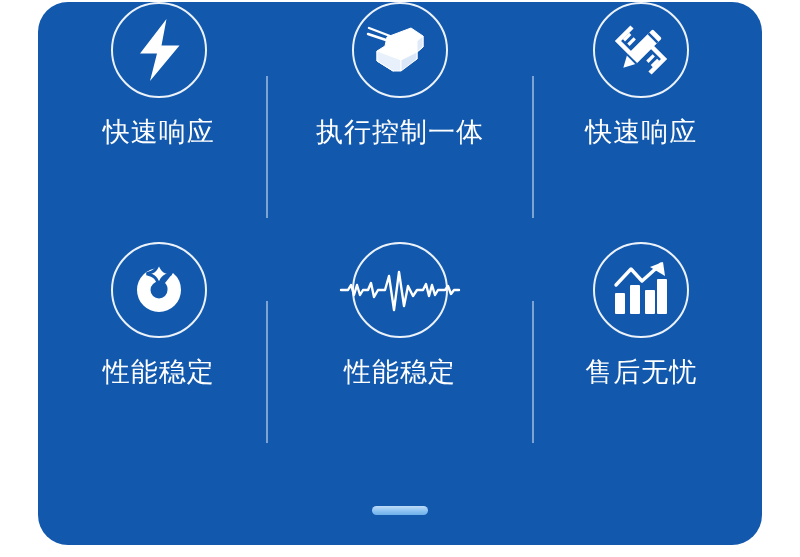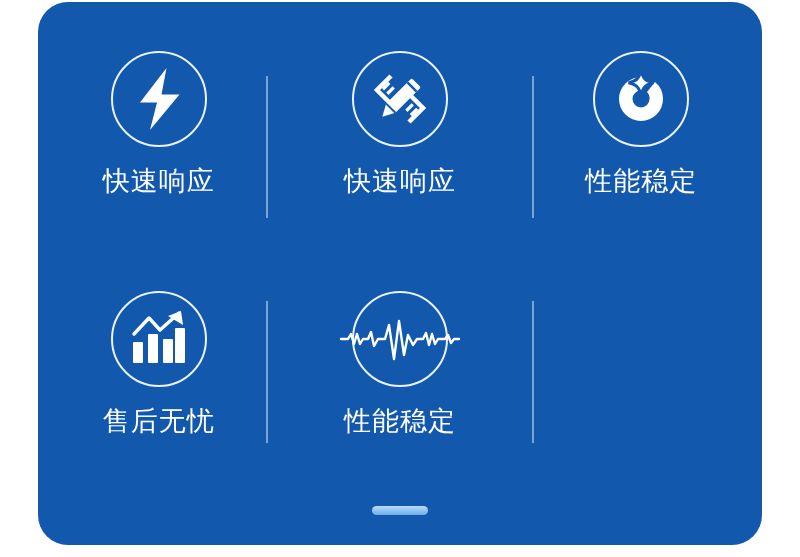--- a/index.html
+++ b/index.html
@@ -36,21 +36,20 @@
     height: 480px;
     display: grid;
     grid-template-columns: 1fr 1fr 1fr;
     grid-template-rows: 1fr 1fr;
   }
   .cell {
     position: relative;
     display: flex;
     flex-direction: column;
     align-items: center;
-    justify-content: center;
   }
   .cell .circle {
     width: 96px;
     height: 96px;
     border-radius: 50%;
     border: 2px solid rgba(255,255,255,0.92);
     display: flex;
     align-items: center;
     justify-content: center;
     box-sizing: border-box;
@@ -103,20 +102,37 @@
         <div class="circle">
           <span>
             <svg width="58" height="66" viewBox="0 0 58 66" fill="#ffffff">
               <path d="M36.5 2 L10 36.5 L27 36.5 L20 64 L49.5 28.5 L31.5 28.5 Z"></path>
             </svg>
           </span>
         </div>
         <div class="label">快速响应</div>
       </div>
 
+      <div class="cell">
+        <div class="circle">
+          <span>
+            <svg width="66" height="62" viewBox="0 0 66 62" fill="#ffffff" stroke="#ffffff">
+              <g stroke-width="2.4" stroke-linecap="round">
+                <line x1="2" y1="9" x2="23" y2="17"></line>
+                <line x1="1" y1="15" x2="22" y2="22"></line>
+              </g>
+              <path d="M20 18 L44 9 L56 17 L56 28 L50 33 L50 40 L26 52 L10 42 L10 32 L18 27 Z"></path>
+              <path d="M10 32 L34 41 L34 52 L26 52 L10 42 Z" fill="#e8f0fb"></path>
+              <path d="M34 41 L50 33 L50 40 L34 52 Z" fill="#d9e7f8"></path>
+              <path d="M56 17 L56 28 L50 33 L50 22 Z" fill="#dfeaf9"></path>
+            </svg>
+          </span>
+        </div>
+        <div class="label">执行控制一体</div>
+      </div>
 
       <div class="cell">
         <div class="circle">
           <span>
             <svg width="62" height="62" viewBox="0 0 62 62" fill="#ffffff">
               <g stroke="#ffffff" stroke-width="4.5" fill="none" stroke-linejoin="miter">
                 <path d="M22 8 L8 22 L24 38"></path>
                 <path d="M38 24 L54 40 L40 54"></path>
               </g>
               <g fill="#ffffff">
@@ -146,47 +162,47 @@
               <path d="M30 0 C31.6 8.2 34.6 11.2 42.5 12.8 C34.6 14.4 31.6 17.4 30 25.6 C28.4 17.4 25.4 14.4 17.5 12.8 C25.4 11.2 28.4 8.2 30 0 Z" fill="#ffffff" stroke="#1259ae" stroke-width="3"></path>
             </svg>
           </span>
         </div>
         <div class="label">性能稳定</div>
       </div>
 
       <div class="cell">
         <div class="circle">
           <span>
+            <svg width="118" height="48" viewBox="0 0 118 48" fill="none" stroke="#ffffff" stroke-width="2.4" stroke-linejoin="round" stroke-linecap="round">
+              <path d="M0 24 L7 24 L10 19 L13 29 L16 19 L19 29 L22 24 L27 24 L30 17 L33 31 L37 24 L44 24
+                       L48 10 L53 44 L58 6 L63 40 L67 20 L72 30 L76 24 L82 24 L85 18 L88 30 L91 19 L94 29 L97 24 L104 24 L107 20 L110 28 L113 24 L118 24"></path>
+            </svg>
+          </span>
+        </div>
+        <div class="label">性能稳定</div>
+      </div>
+
+      <div class="cell">
+        <div class="circle">
+          <span>
             <svg width="60" height="58" viewBox="0 0 60 58" fill="#ffffff">
               <g stroke="#ffffff" stroke-width="3.4" fill="none" stroke-linecap="round" stroke-linejoin="round">
                 <path d="M5 24 L20 8 L31 20 L50 3"></path>
               </g>
               <path d="M52 1 L54 15 L39 6 Z" fill="#ffffff"></path>
               <rect x="4" y="32" width="10" height="21" rx="1"></rect>
               <rect x="19" y="24" width="10" height="29" rx="1"></rect>
               <rect x="34" y="29" width="10" height="24" rx="1"></rect>
               <rect x="46" y="18" width="10" height="35" rx="1"></rect>
             </svg>
           </span>
         </div>
         <div class="label">售后无忧</div>
       </div>
 
-      <div class="cell">
-        <div class="circle">
-          <span>
-            <svg width="118" height="48" viewBox="0 0 118 48" fill="none" stroke="#ffffff" stroke-width="2.4" stroke-linejoin="round" stroke-linecap="round">
-              <path d="M0 24 L7 24 L10 19 L13 29 L16 19 L19 29 L22 24 L27 24 L30 17 L33 31 L37 24 L44 24
-                       L48 10 L53 44 L58 6 L63 40 L67 20 L72 30 L76 24 L82 24 L85 18 L88 30 L91 19 L94 29 L97 24 L104 24 L107 20 L110 28 L113 24 L118 24"></path>
-            </svg>
-          </span>
-        </div>
-        <div class="label">性能稳定</div>
-      </div>
-
     </div>
 
     <div class="divider d1"></div>
     <div class="divider d2"></div>
     <div class="divider d3"></div>
     <div class="divider d4"></div>
 
     <div class="handle"></div>
   </div>
 </div>

